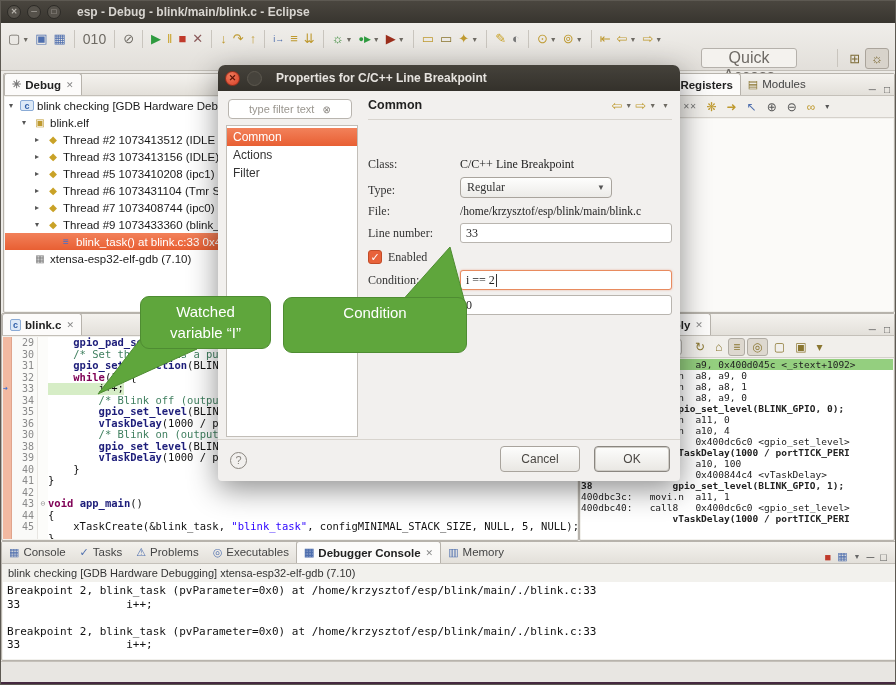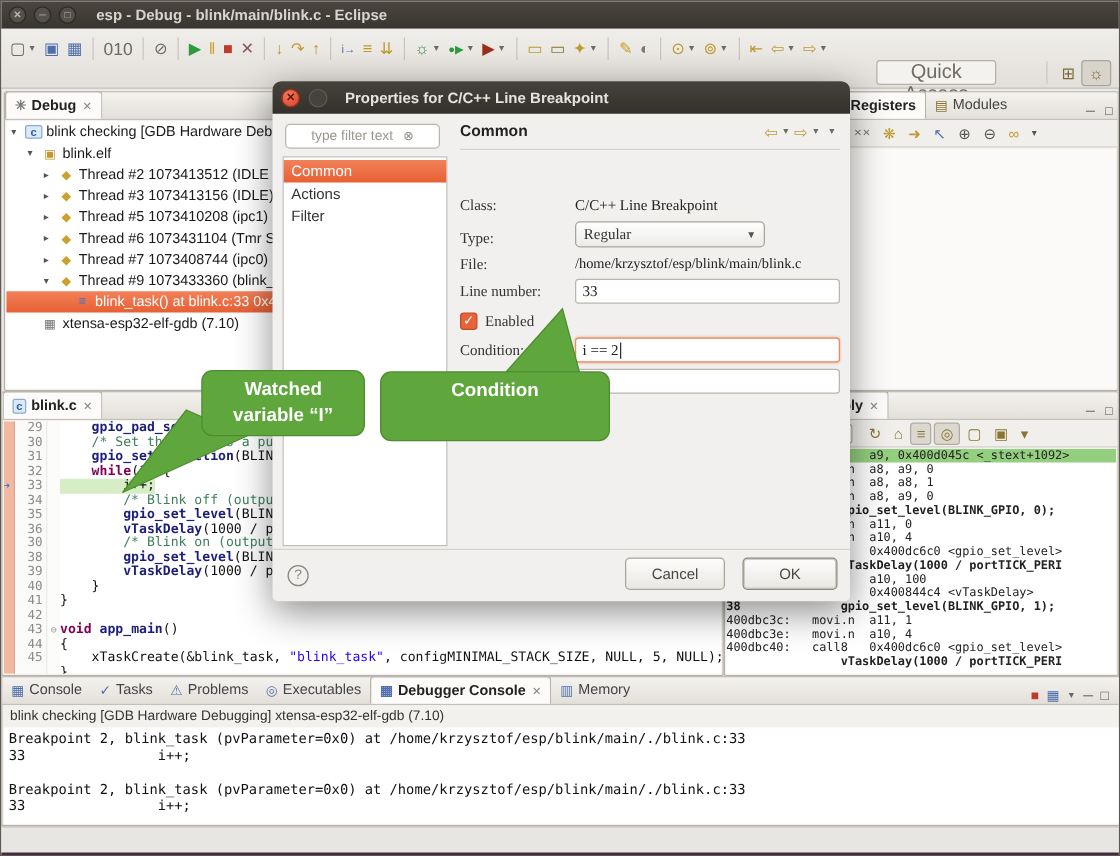--- a/index.html
+++ b/index.html
@@ -129,21 +129,21 @@
   #dlg-btnbar{position:absolute;left:0;right:0;bottom:0;height:42px;border-top:1px solid #d8d4ce;}
   .ubtn{position:absolute;bottom:9px;height:26px;background:linear-gradient(#fdfdfc,#e9e7e3);
         border:1px solid #a9a49d;border-radius:4px;font-size:12px;color:#4a4743;text-align:center;line-height:24px;}
   #btn-cancel{right:100px;width:80px;}
   #btn-ok{right:10px;width:76px;border:1px solid #8a8680;box-shadow:inset 0 0 0 1px #cfccc6;}
   #dlg-help{position:absolute;left:12px;bottom:12px;width:17px;height:17px;border:1.5px solid #8a8680;border-radius:50%;
             color:#8a8680;font-size:11px;text-align:center;line-height:15px;}
 
   
   .callout{position:absolute;z-index:50;background:#5fa63c;border:1px solid #4e8c32;border-radius:9px;
-           color:#fff;font-weight:bold;text-align:center;font-size:15px;line-height:21px;padding-top:4px;margin-left:21px;}
+           color:#fff;font-weight:normal;text-align:center;font-size:15px;line-height:21px;padding-top:4px;}
   #callout-tails{position:absolute;left:0;top:0;width:896px;height:685px;z-index:49;pointer-events:none;}
 
   
   #statusbar{left:0;top:660px;width:896px;height:21px;background:#e8e6e2;border-top:1px solid #c4c0b9;}
   #bottom-strip{left:0;top:681px;width:896px;height:4px;background:#452940;}
 </style>
 </head>
 <body>
 
 <div id="stage">
@@ -426,21 +426,20 @@
         <div class="dl inst">            s32i.n  a8, a9, 0</div>
         <div class="dl src">                gpio_set_level(BLINK_GPIO, 0);</div>
         <div class="dl inst">            movi.n  a11, 0</div>
         <div class="dl inst">            movi.n  a10, 4</div>
         <div class="dl inst">            call8   0x400dc6c0 &lt;gpio_set_level&gt;</div>
         <div class="dl src">                vTaskDelay(1000 / portTICK_PERI</div>
         <div class="dl inst">            movi    a10, 100</div>
         <div class="dl inst">            call8   0x400844c4 &lt;vTaskDelay&gt;</div>
         <div class="dl src">38              gpio_set_level(BLINK_GPIO, 1);</div>
         <div class="dl inst">400dbc3c:   movi.n  a11, 1</div>
-        <div class="dl inst">400dbc3e:   movi.n  a10, 4</div>
         <div class="dl inst">400dbc40:   call8   0x400dc6c0 &lt;gpio_set_level&gt;</div>
         <div class="dl src">                vTaskDelay(1000 / portTICK_PERI</div>
       </div>
   </div>
 
   <div class="panel abs" style="left:0px;top:540px;width:896px;height:120px;">
     <div class="tabrow" id="console-tabs">
         <div class="tab">
           <span class="tic" style="color: rgb(79, 111, 174);">▦</span>
           <span>Console</span>

